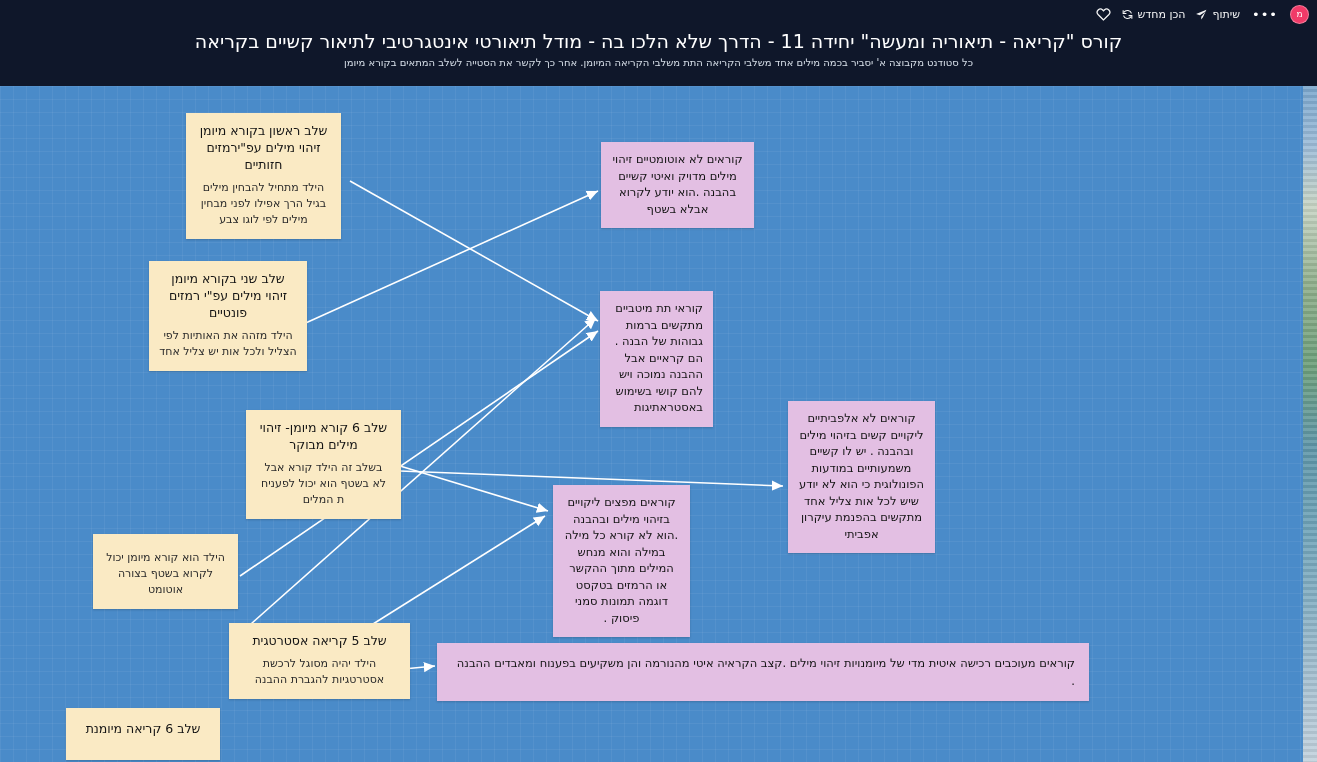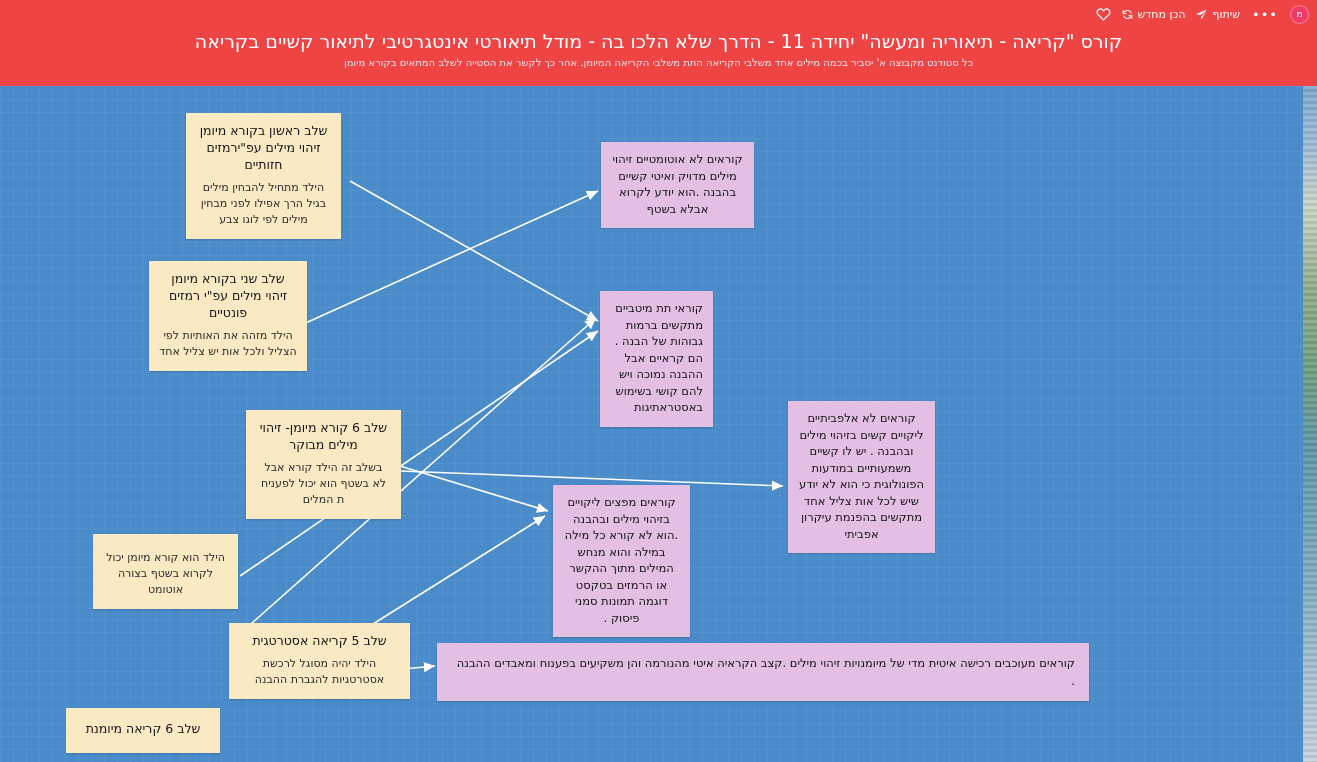--- a/index.html
+++ b/index.html
@@ -7,21 +7,21 @@
     width: 1317px; height: 762px;
     overflow: hidden;
     font-family: "DejaVu Sans", "Liberation Sans", sans-serif;
     background: #4f8cc9;
   }
 
   #app {
     position: relative;
     width: 1317px;
     height: 762px;
-    background: #ef4444;
+    background: #0f172a;
     overflow: hidden;
   }
 
   
   .photo-strip {
     position: absolute;
     top: 86px; right: 0;
     width: 14px; height: 676px;
     background:
       linear-gradient(to bottom,
@@ -261,21 +261,21 @@
 
     <div class="node yellow" style="left:93px; top:448px; width:145px;">
       <div class="node-body">הילד הוא קורא מיומן יכול לקרוא בשטף בצורה אוטומט</div>
     </div>
 
     <div class="node yellow" style="left:229px; top:537px; width:181px;">
       <div class="node-title">שלב 5 קריאה אסטרטגית</div>
       <div class="node-body">הילד יהיה מסוגל לרכשת אסטרטגיות להגברת ההבנה</div>
     </div>
 
-    <div class="node yellow single" style="left:66px; top:622px; width:154px; padding-top:12px; padding-bottom:16px;">
+    <div class="node yellow single" style="left:66px; top:622px; width:154px; padding-top:12px; padding-bottom:23px;">
       <div class="node-title">שלב 6 קריאה מיומנת</div>
     </div>
 
     <div class="node pink single" style="left:601px; top:56px; width:153px;">
       <div class="node-title">קוראים לא אוטומטיים זיהוי מילים מדויק ואיטי קשיים בהבנה .הוא יודע לקרוא אבלא בשטף</div>
     </div>
 
     <div class="node pink single" style="left:600px; top:205px; width:113px;text-align:right;">
       <div class="node-title">קוראי תת מיטביים מתקשים ברמות גבוהות של הבנה . הם קראיים אבל ההבנה נמוכה ויש להם קושי בשימוש באסטראתיגות</div>
     </div>

